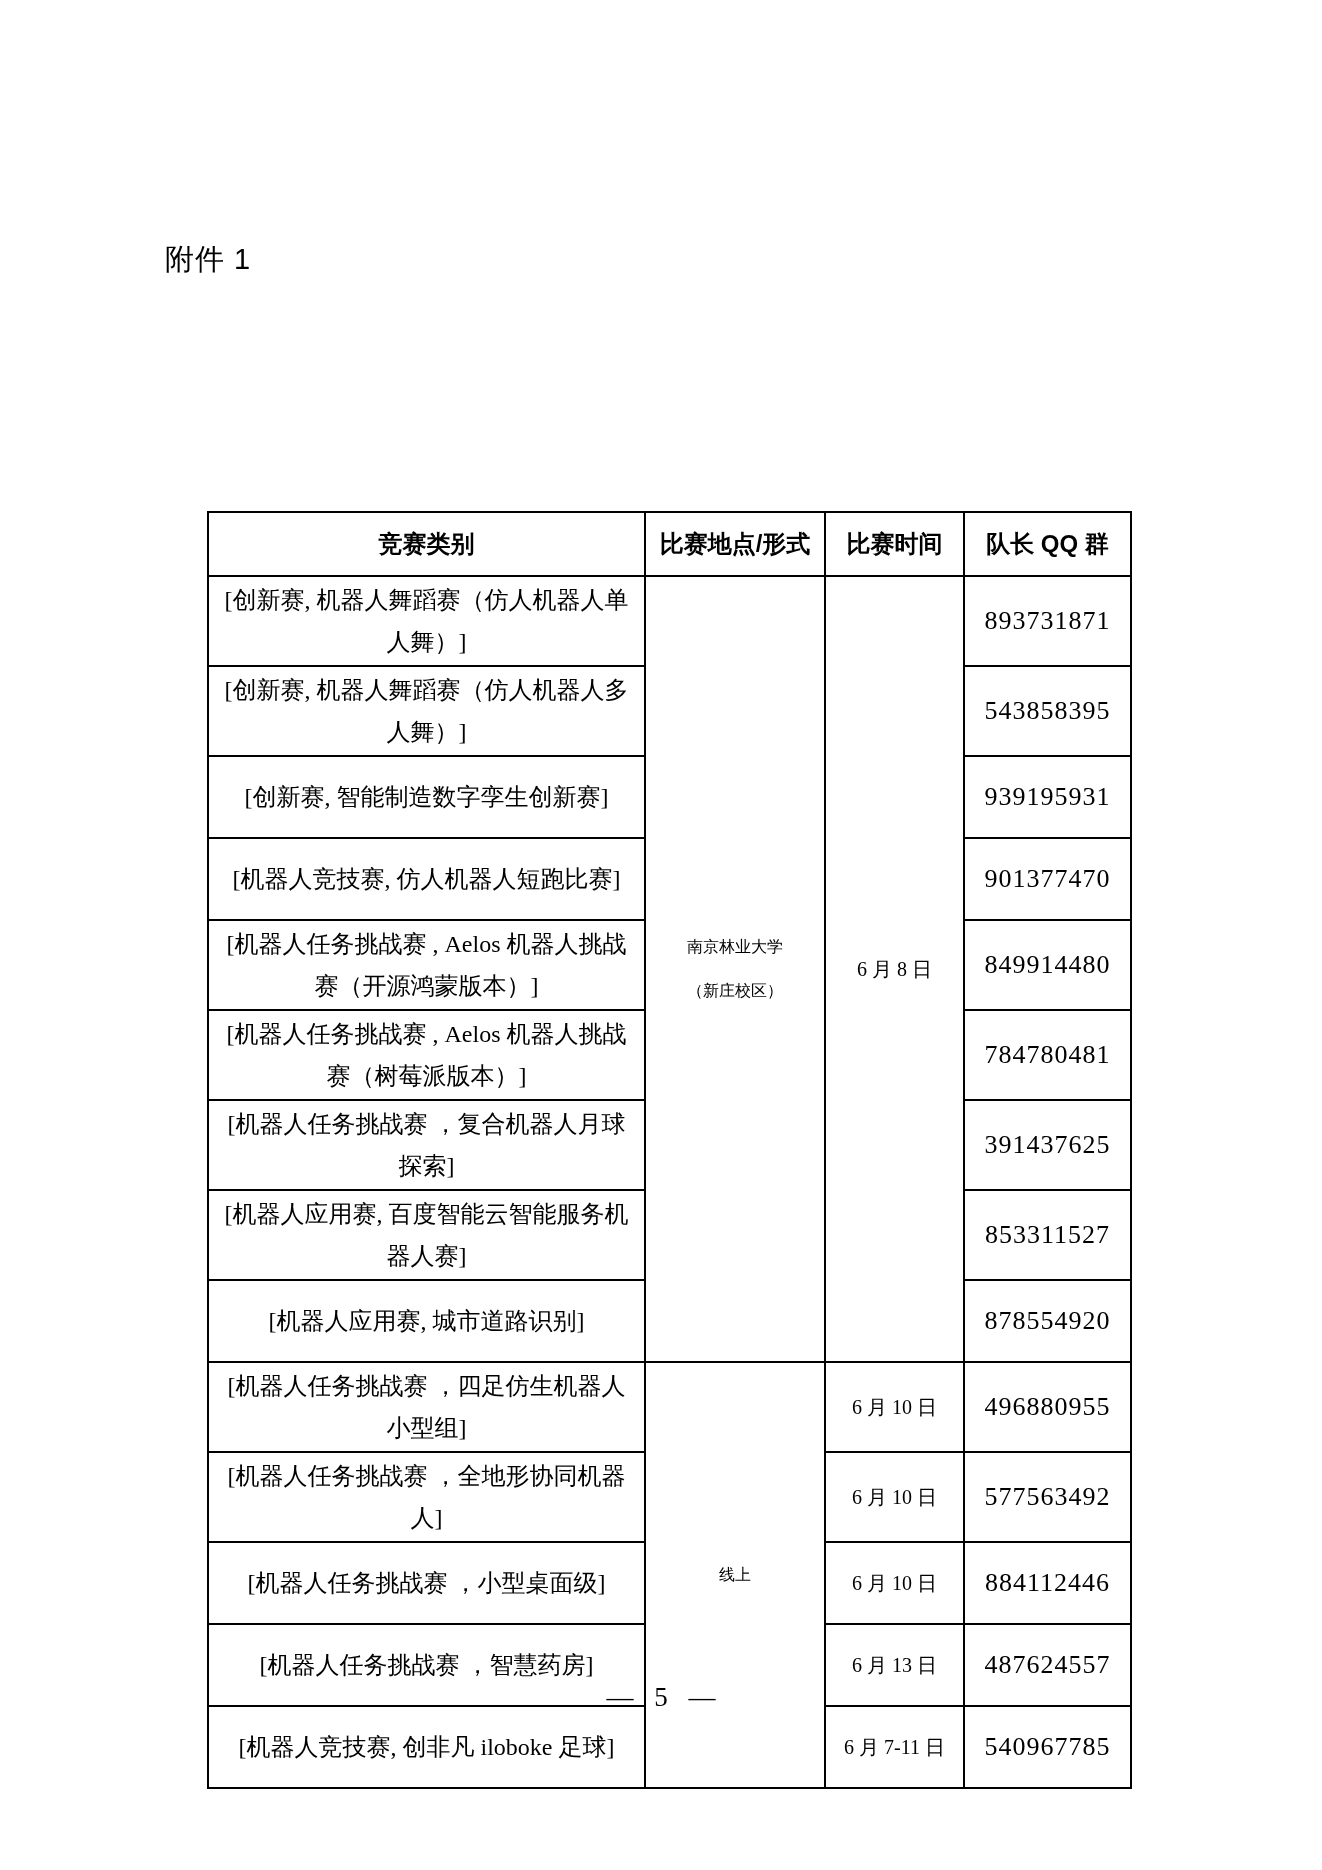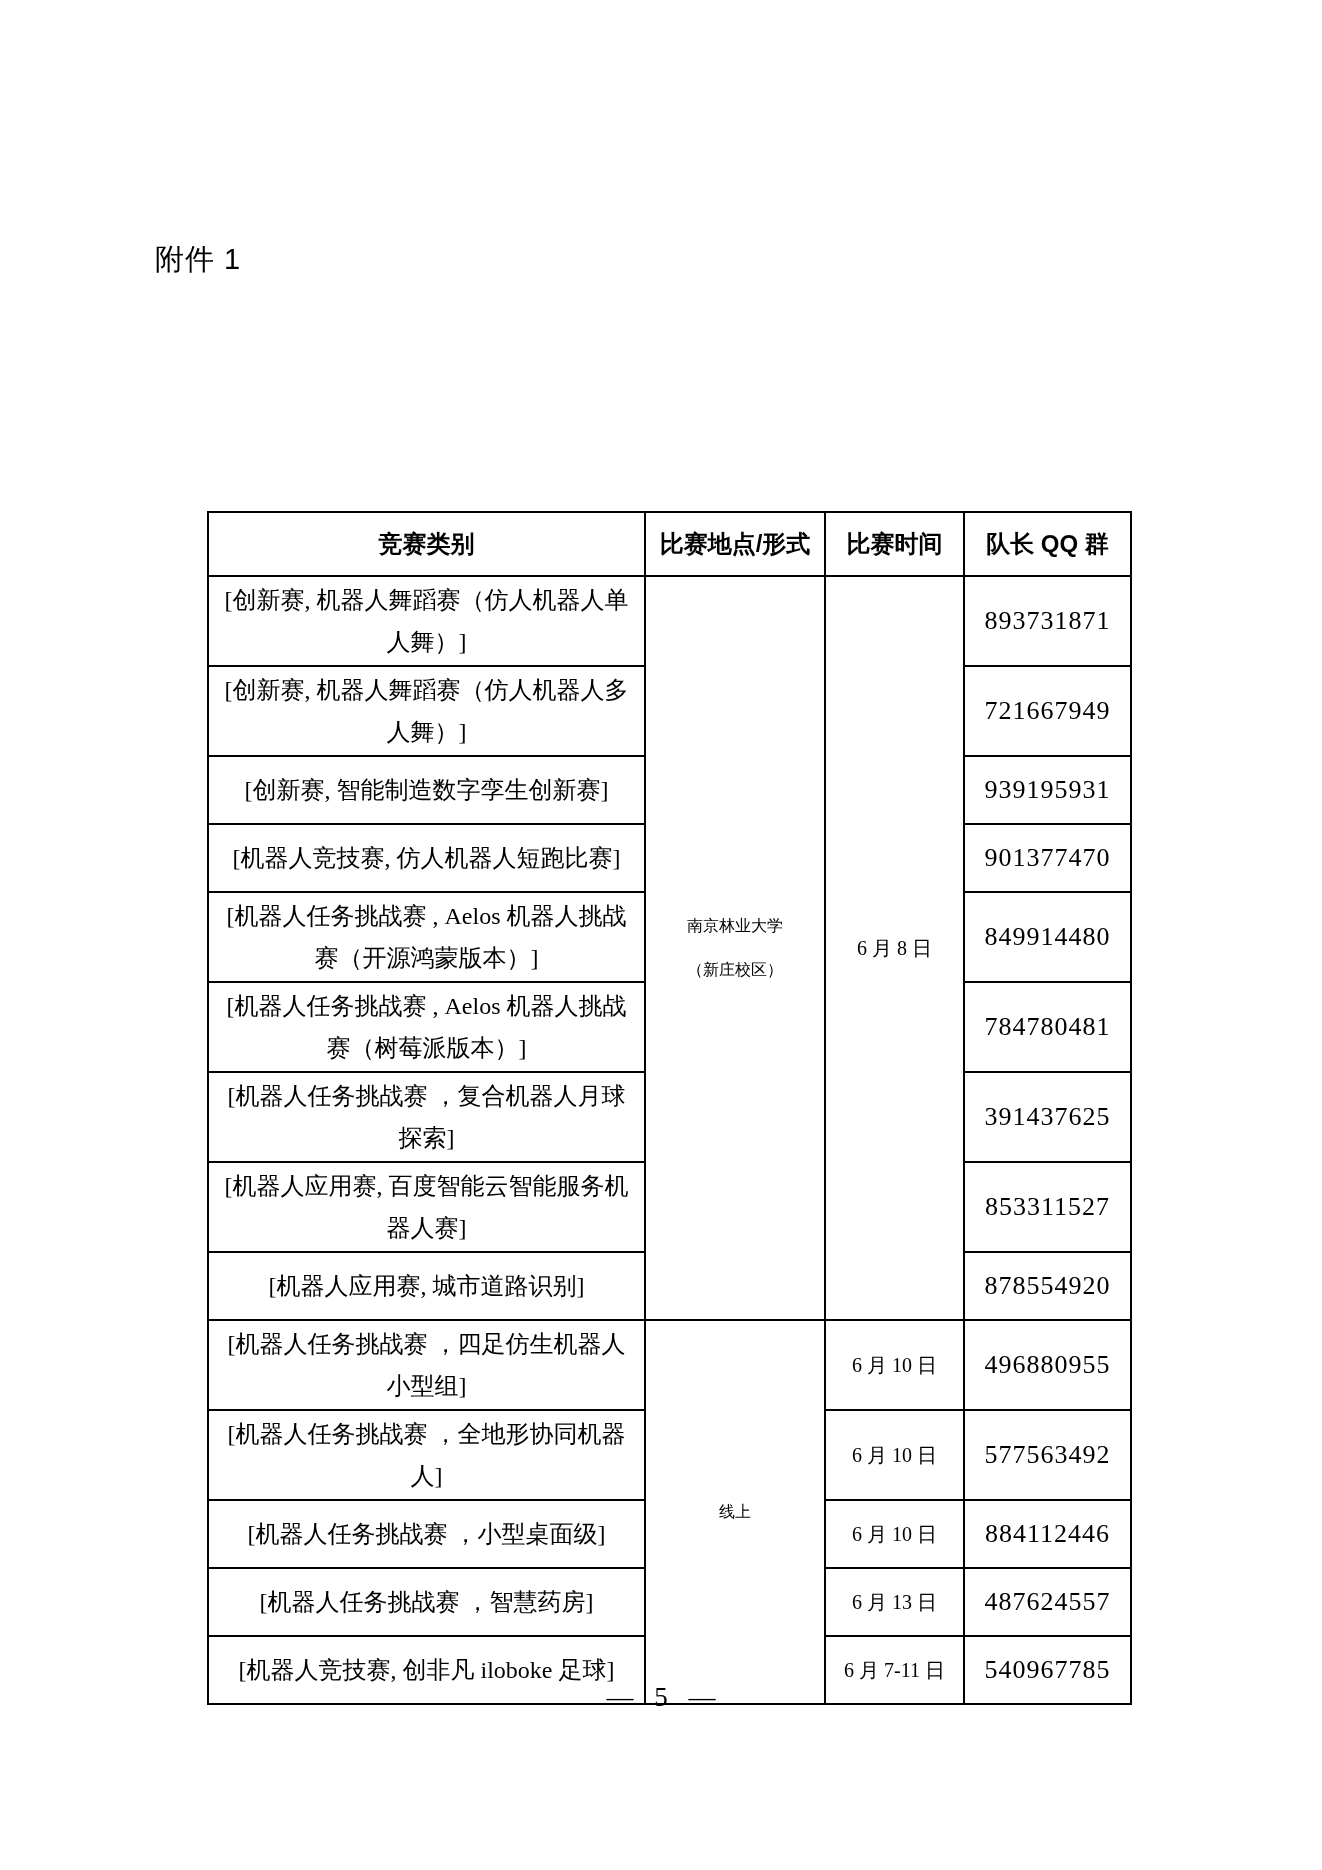--- a/index.html
+++ b/index.html
@@ -7,21 +7,21 @@
     padding: 0;
     background: #ffffff;
     width: 1322px;
     height: 1870px;
     position: relative;
     font-family: "Liberation Serif", "DejaVu Serif", serif;
     color: #000;
   }
   .attachment-label {
     position: absolute;
-    left: 155px;
+    left: 165px;
     top: 240px;
     font-family: "Liberation Sans", "DejaVu Sans", sans-serif;
     font-size: 29px;
     letter-spacing: 1px;
   }
   .doc-title {
     position: absolute;
     top: 348px;
     left: 0;
     width: 100%;
@@ -66,21 +66,21 @@
   }
   .comp-table td.time {
     font-size: 20px;
     line-height: 42px;
     padding: 5px 4px;
     white-space: nowrap;
   }
   .comp-table td.qq {
     font-size: 26px;
     line-height: 42px;
-    padding: 12px 2px;
+    padding: 19px 2px;
     letter-spacing: 1px;
   }
   .page-number {
     position: absolute;
     top: 1682px;
     left: 0;
     width: 100%;
     text-align: center;
     font-size: 27px;
     word-spacing: 14px;
@@ -116,21 +116,21 @@
           <div>南京林业大学</div>
           <div>（新庄校区）</div>
         </td>
         <td class="time" rowspan="9">
           <div>6 月 8 日</div>
         </td>
         <td class="qq">893731871</td>
       </tr>
       <tr>
         <td class="cat">[创新赛, 机器人舞蹈赛（仿人机器人多人舞）]</td>
-        <td class="qq">721667949</td>
+        <td class="qq">543858395</td>
       </tr>
       <tr>
         <td class="cat">[创新赛, 智能制造数字孪生创新赛]</td>
         <td class="qq">939195931</td>
       </tr>
       <tr>
         <td class="cat">[机器人竞技赛, 仿人机器人短跑比赛]</td>
         <td class="qq">901377470</td>
       </tr>
       <tr>

